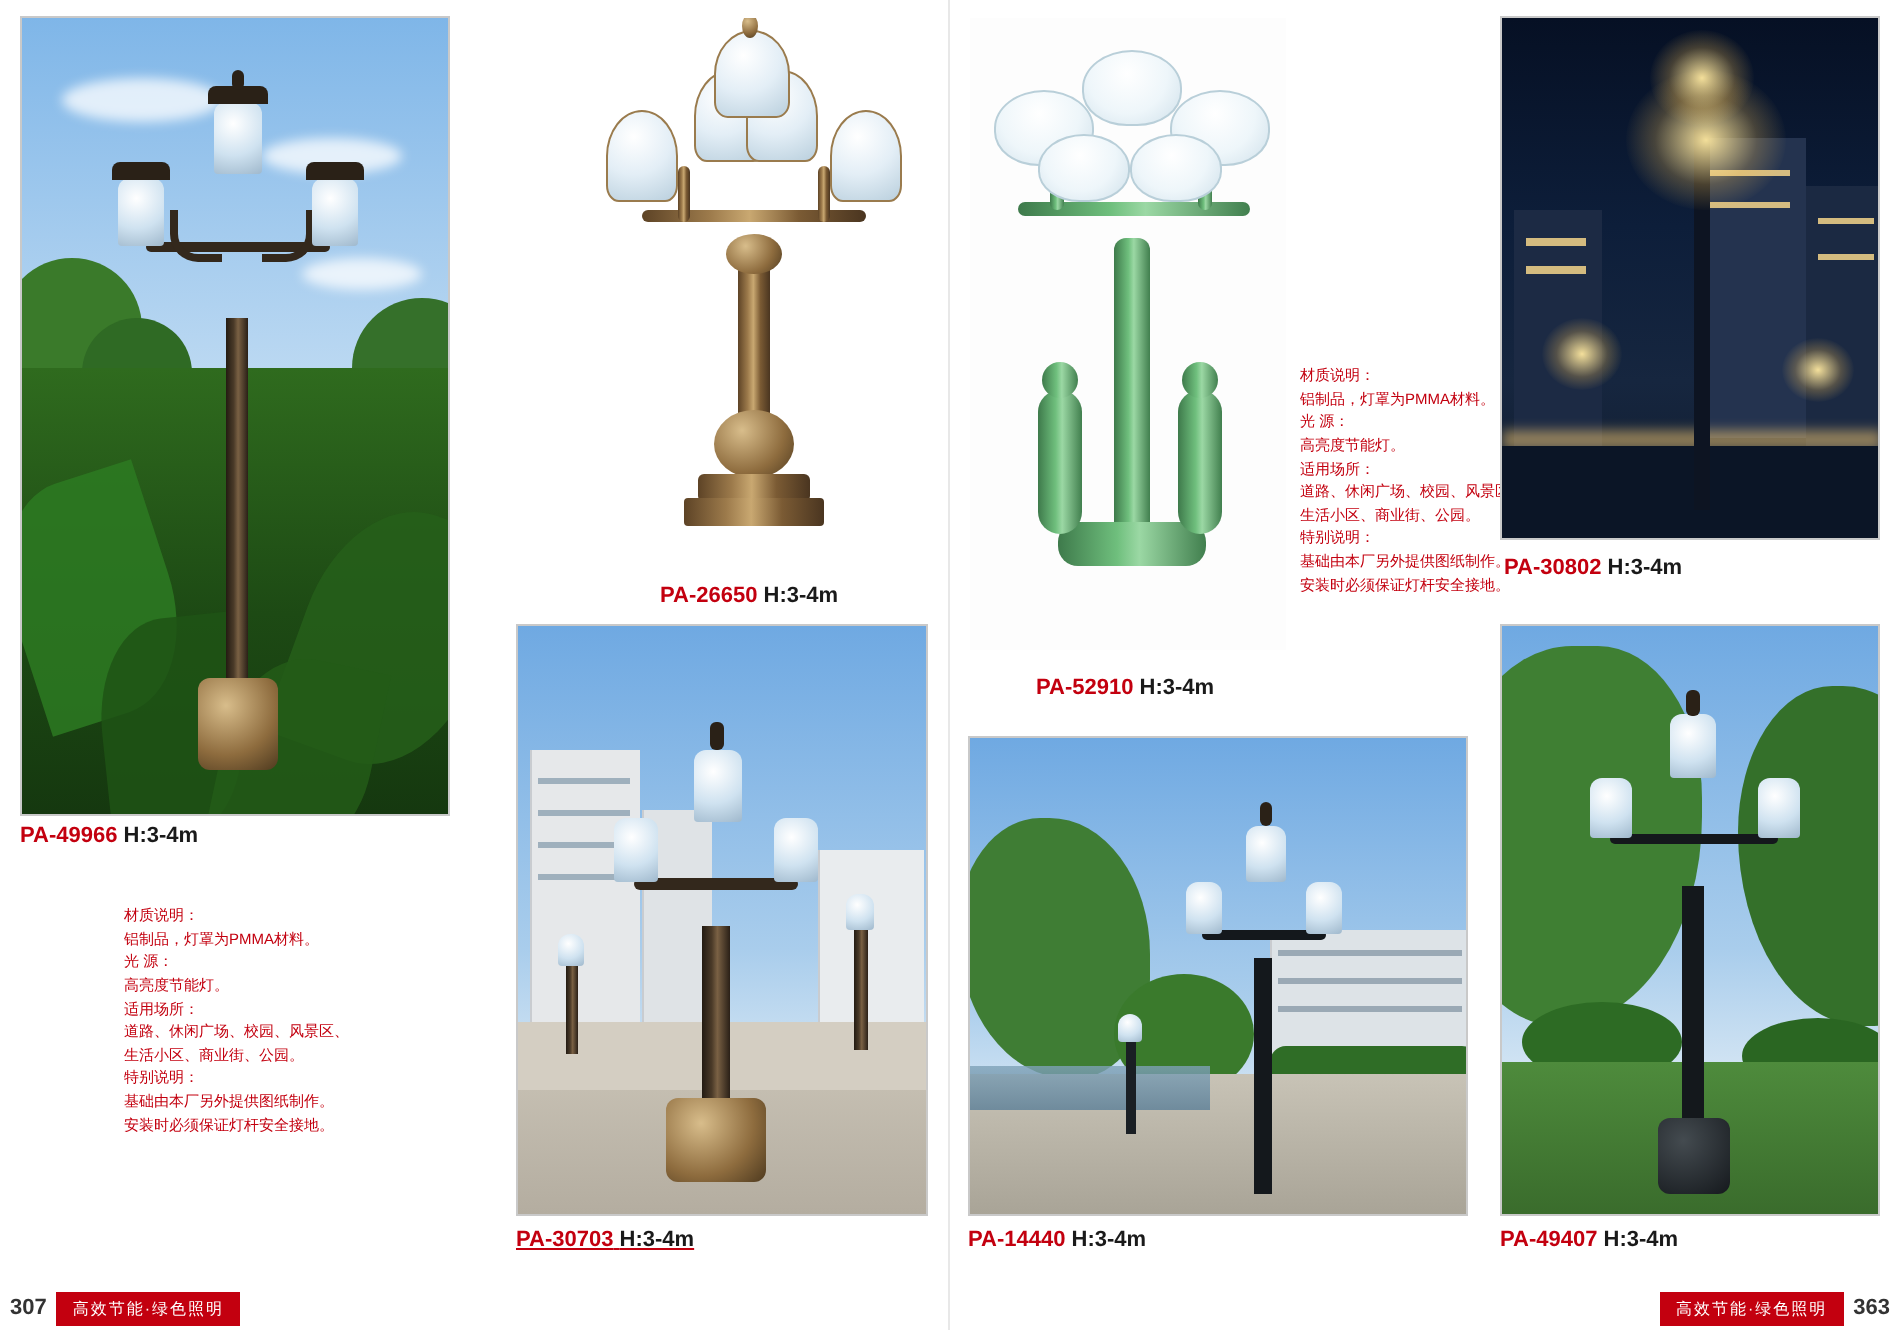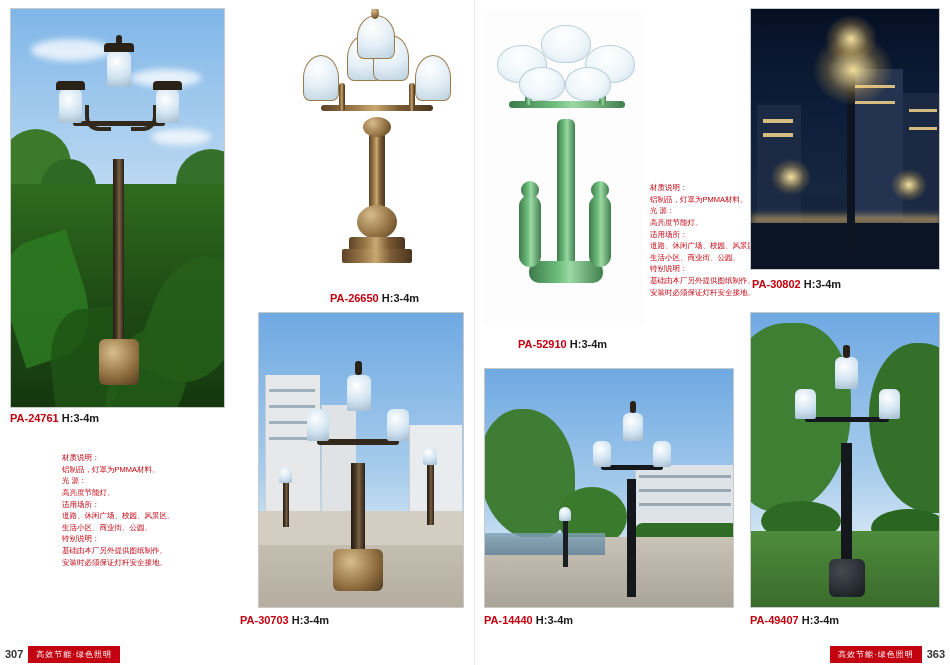--- a/index.html
+++ b/index.html
@@ -95,21 +95,21 @@
     <div class="arm" style="left:74px;top:96px;width:22px;height:22px;background:none;border-left:4px solid #33281c;border-bottom:4px solid #33281c;border-radius:0 0 0 14px;"></div>
     <div class="arm" style="left:120px;top:96px;width:22px;height:22px;background:none;border-right:4px solid #33281c;border-bottom:4px solid #33281c;border-radius:0 0 14px 0;"></div>
     <div class="lamp-head" style="left:48px;top:80px;width:23px;height:34px;"></div>
     <div class="lamp-cap" style="left:45px;top:72px;width:29px;height:9px;border-radius:4px 4px 0 0;"></div>
     <div class="lamp-head" style="left:145px;top:80px;width:23px;height:34px;"></div>
     <div class="lamp-cap" style="left:142px;top:72px;width:29px;height:9px;border-radius:4px 4px 0 0;"></div>
     <div class="lamp-head" style="left:96px;top:42px;width:24px;height:36px;"></div>
     <div class="lamp-cap" style="left:93px;top:34px;width:30px;height:9px;border-radius:4px 4px 0 0;"></div>
     <div class="lamp-cap" style="left:105px;top:26px;width:6px;height:10px;border-radius:3px;"></div>
   </div>
-  <div class="cap" style="left:10px;top:412px;"><span>PA-24761</span> <span class="h">H:3-4m</span></div>
+  <div class="cap" style="left:10px;top:412px;"><span>PA-49966</span> <span class="h">H:3-4m</span></div>
 
   <div class="spec" style="left:62px;top:452px;width:170px;">材质说明：
 铝制品，灯罩为PMMA材料。
 光        源：
 高亮度节能灯。
 适用场所：
 道路、休闲广场、校园、风景区、
 生活小区、商业街、公园。
 特别说明：
 基础由本厂另外提供图纸制作。
@@ -209,21 +209,21 @@
     <div class="lamp-head" style="left:48px;top:96px;width:22px;height:32px;"></div>
     <div class="lamp-head" style="left:128px;top:96px;width:22px;height:32px;"></div>
     <div class="lamp-head" style="left:88px;top:62px;width:24px;height:36px;"></div>
     <div class="lamp-cap" style="left:96px;top:48px;width:7px;height:14px;border-radius:3px;"></div>
 
     <div class="pole" style="left:168px;top:150px;width:7px;height:62px;"></div>
     <div class="lamp-head" style="left:164px;top:134px;width:14px;height:18px;"></div>
     <div class="pole" style="left:24px;top:168px;width:6px;height:46px;"></div>
     <div class="lamp-head" style="left:20px;top:154px;width:13px;height:16px;"></div>
   </div>
-  <div class="cap" style="left:240px;top:614px;"><span>PA-30703</span> <span class="h">H:3-4m</span></div>
+  <div class="cap" style="left:258px;top:614px;text-decoration:underline;"><span>PA-30703</span> <span class="h">H:3-4m</span></div>
 
   <div class="photo" style="left:484px;top:368px;width:250px;height:240px;">
     <div class="sky g-day"></div>
     <div class="tower" style="left:150px;top:96px;width:100px;height:64px;background:#dde3e7;"></div>
     <div class="winlight" style="left:154px;top:106px;width:92px;height:3px;background:#9aa9b5;opacity:1;"></div>
     <div class="winlight" style="left:154px;top:120px;width:92px;height:3px;background:#9aa9b5;opacity:1;"></div>
     <div class="winlight" style="left:154px;top:134px;width:92px;height:3px;background:#9aa9b5;opacity:1;"></div>
     <div class="bush" style="left:-6px;top:40px;width:96px;height:130px;background:#3f7d34;border-radius:45% 55% 40% 60%;"></div>
     <div class="bush" style="left:72px;top:118px;width:70px;height:60px;background:#3a7a2c;"></div>
     <div class="bush" style="left:150px;top:154px;width:104px;height:26px;background:#2f6d26;border-radius:8px;"></div>

